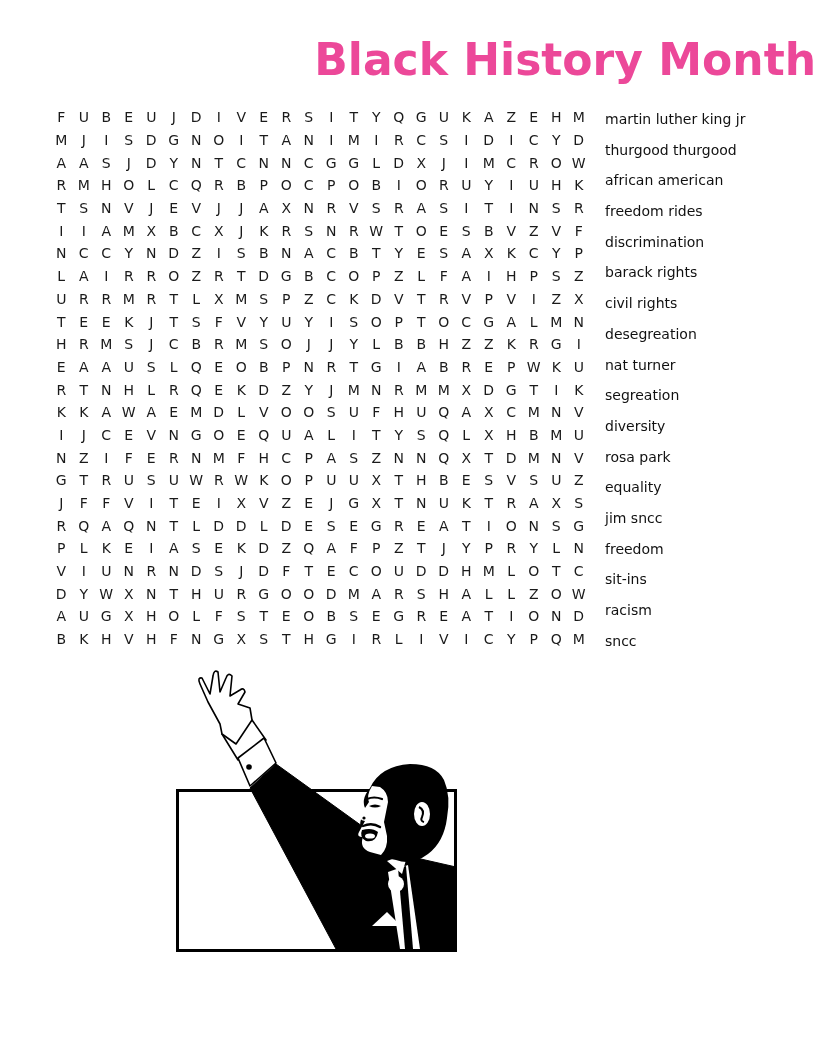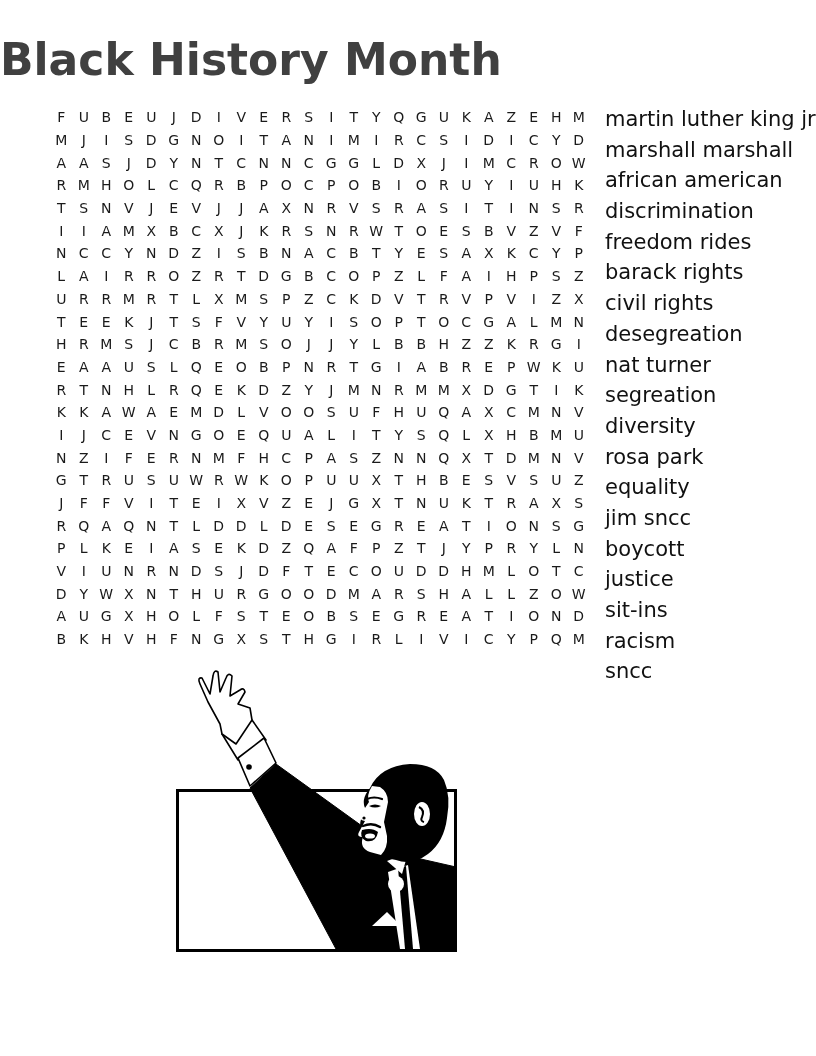--- a/index.html
+++ b/index.html
@@ -1,36 +1,36 @@
 <!DOCTYPE html>
 <html><head>
 <meta charset="utf-8">
 <style>
   html,body{margin:0;padding:0;}
   body{
     width:816px;height:1056px;position:relative;background:#ffffff;
     font-family:"DejaVu Sans",sans-serif;color:#000;overflow:hidden;
   }
   .page-title{
-    position:absolute;top:34px;left:0;width:816px;text-align:left;
-    font-size:44px;font-weight:bold;letter-spacing:0px;color:#404040;
+    position:absolute;top:34px;left:0;width:816px;text-align:right;
+    font-size:44px;font-weight:bold;letter-spacing:0px;color:#ec4899;
   }
   .grid{
     position:absolute;left:50px;top:106px;
     display:grid;grid-template-columns:repeat(24,22.5px);grid-auto-rows:22.7px;
   }
   .grid-cell{
     display:flex;align-items:center;justify-content:center;
     font-size:14px;font-weight:500;color:#1a1a1a;
   }
   .word-list{
     position:absolute;left:605px;top:104px;
   }
   .word-item{
-    height:30.7px;line-height:30.7px;font-size:21px;color:#111;
+    height:30.7px;line-height:30.7px;font-size:14px;color:#111;
     white-space:nowrap;
   }
   .illustration{
     position:absolute;left:160px;top:660px;width:320px;height:300px;
   }
 </style>
 </head>
 <body>
 
 <div class="page-title">Black History Month</div>
@@ -609,35 +609,34 @@
     <span class="grid-cell">I</span>
     <span class="grid-cell">C</span>
     <span class="grid-cell">Y</span>
     <span class="grid-cell">P</span>
     <span class="grid-cell">Q</span>
     <span class="grid-cell">M</span>
   </div>
 
 <div class="word-list" id="word-list">
     <div class="word-item">martin luther king jr</div>
-    <div class="word-item">marshall marshall</div>
+    <div class="word-item">thurgood thurgood</div>
     <div class="word-item">african american</div>
+    <div class="word-item">freedom rides</div>
     <div class="word-item">discrimination</div>
-    <div class="word-item">freedom rides</div>
     <div class="word-item">barack rights</div>
     <div class="word-item">civil rights</div>
     <div class="word-item">desegreation</div>
     <div class="word-item">nat turner</div>
     <div class="word-item">segreation</div>
     <div class="word-item">diversity</div>
     <div class="word-item">rosa park</div>
     <div class="word-item">equality</div>
     <div class="word-item">jim sncc</div>
-    <div class="word-item">boycott</div>
-    <div class="word-item">justice</div>
+    <div class="word-item">freedom</div>
     <div class="word-item">sit-ins</div>
     <div class="word-item">racism</div>
     <div class="word-item">sncc</div>
   </div>
 
 <svg class="illustration" viewBox="0 0 320 300" xmlns="http://www.w3.org/2000/svg" role="img" aria-label="Black and white clip art of Martin Luther King Jr. speaking with his arm raised">
 
   <g>
     <rect x="17.5" y="130.5" width="278" height="160" fill="#ffffff" stroke="#000000" stroke-width="3"></rect>
   </g>

